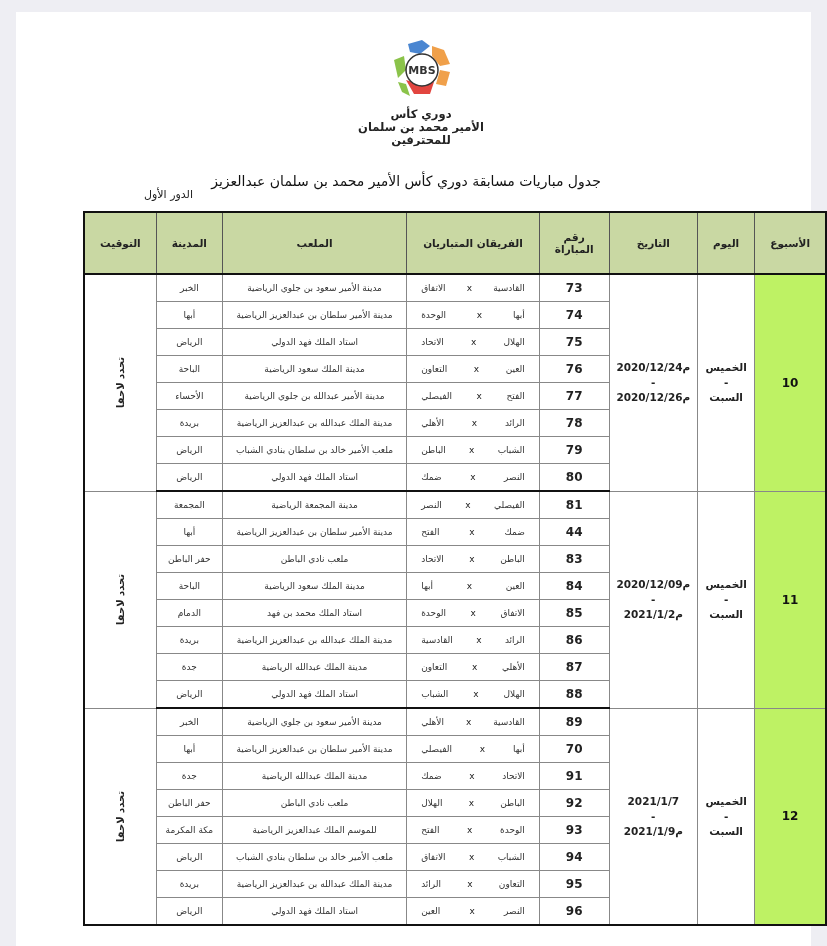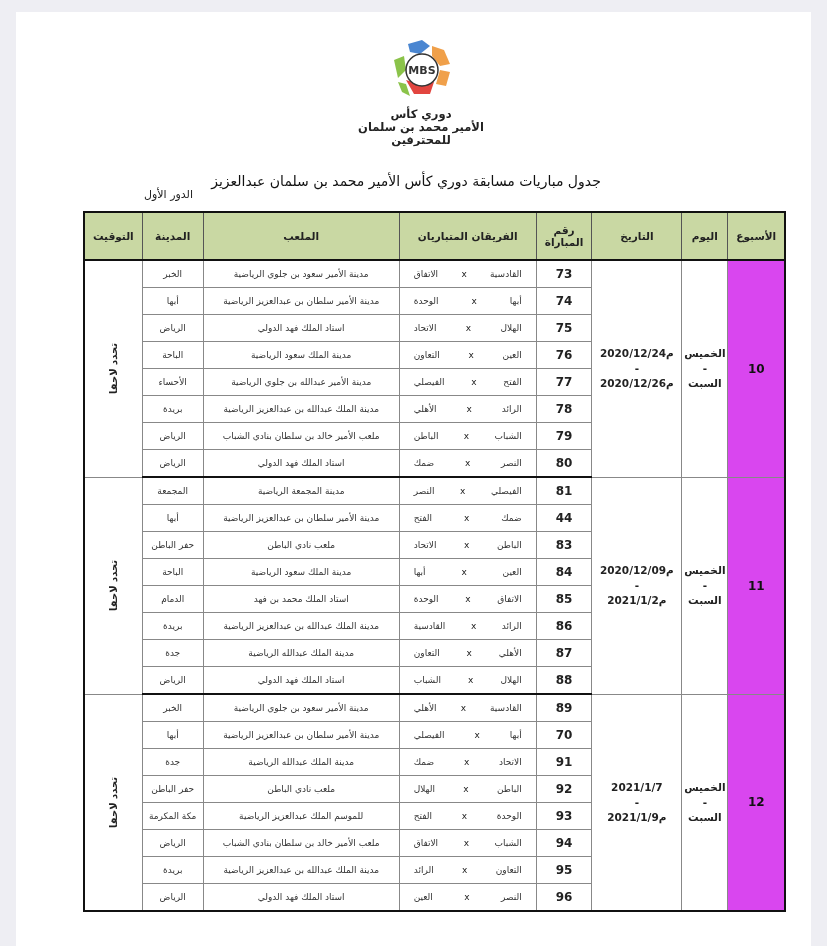--- a/index.html
+++ b/index.html
@@ -35,31 +35,31 @@
     position: absolute; left: 83px; top: 211px;
     border-collapse: collapse;
     direction: rtl;
     border: 2.5px solid #111;
     table-layout: fixed;
     font-family: "DejaVu Sans", sans-serif;
   }
   table.sched th {
     background: #c9d8a3;
     font-size: 10.5px; font-weight: bold; color: #222;
-    border: 1px solid #555; height: 30px; padding: 8px;
+    border: 1px solid #555; height: 30px; padding: 15px;
     border-bottom: 2.5px solid #111;
     line-height: 12px;
   }
   table.sched td {
     border: 1px solid #888; height: 26px; padding: 0;
     font-size: 9px; color: #333; text-align: center;
   }
   table.sched tr.group-end td { border-bottom: 2.5px solid #111; }
   td.num { font-weight: bold; font-size: 12px !important; color: #222 !important; }
-  td.week { background: #d946ef; font-weight: bold; font-size: 12px !important; color: #111 !important; border-left: 1px solid #555; }
+  td.week { background: #bef264; font-weight: bold; font-size: 12px !important; color: #111 !important; border-left: 1px solid #555; }
   td.day, td.date { font-weight: bold; font-size: 10.5px !important; color: #222 !important; line-height: 15px; }
   td.date { direction: ltr; }
   td.timing { position: relative; }
   .vtext {
     display: inline-block; transform: rotate(-90deg); white-space: nowrap;
     font-weight: bold; font-size: 10px; color: #222;
   }
   .teams { display: flex; justify-content: space-between; padding: 0 14px; direction: rtl; }
   .teams .x { font-size: 9px; color: #222; }
 </style>

